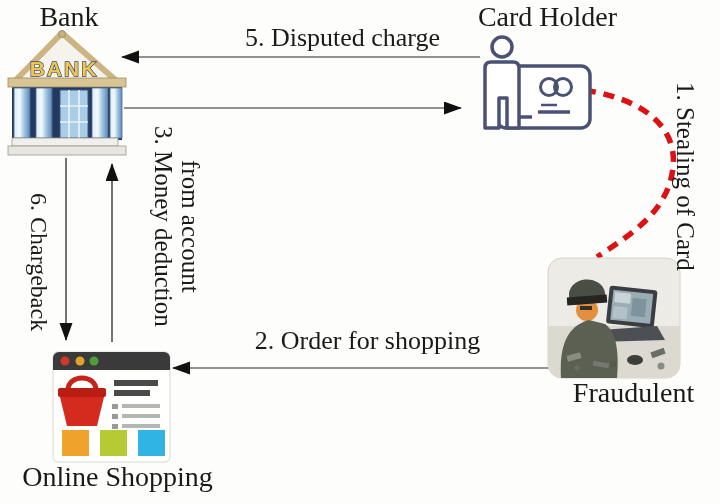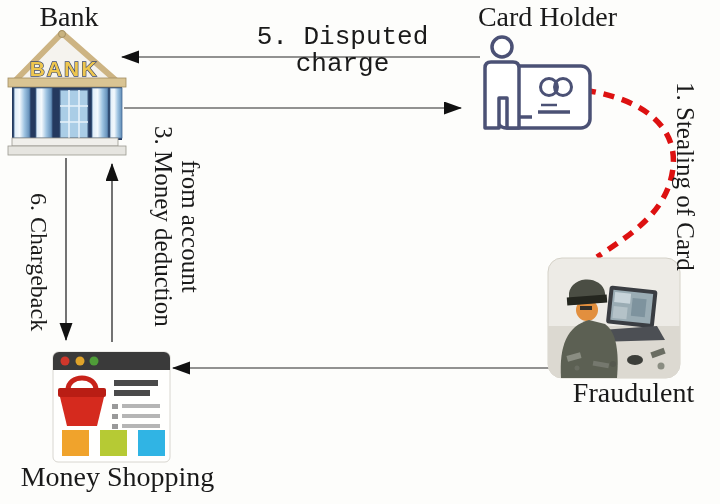--- a/index.html
+++ b/index.html
@@ -4,21 +4,21 @@
 <style>
   html,body{margin:0;padding:0;background:#ffffff;}
   #stage{
     position:relative;width:720px;height:504px;overflow:hidden;
     background:#fdfdfb;font-family:"Liberation Serif",serif;color:#1a1a1a;
   }
   #edge-layer{position:absolute;left:0;top:0;z-index:1;}
   .icon{position:absolute;z-index:2;}
   .label{position:absolute;z-index:3;text-align:center;line-height:1.05;}
   .nlabel{font-size:28px;}
-  .elabel{font-size:26px;font-family:Liberation Mono, monospace;}
+  .elabel{font-size:26px;}
   .vlabel{
     writing-mode:vertical-lr;text-orientation:mixed;white-space:pre-line;
     font-size:25px;text-align:center;line-height:1.05;
   }
 </style>
 </head>
 <body>
 
 <div id="stage">
 
@@ -114,21 +114,22 @@
     <rect x="62" y="76" width="6" height="5" fill="#999999"></rect>
       <rect x="72" y="76" width="38" height="4" fill="#b5b5b5"></rect>
     <rect x="12" y="82" width="27" height="26" fill="#f0a32c"></rect>
     <rect x="50" y="82" width="27" height="26" fill="#b6ca34"></rect>
     <rect x="88" y="82" width="27" height="26" fill="#30b4e4"></rect>
   </svg>
 
   <div class="label nlabel" style="left:8px;top:2px;width:122px;">Bank</div>
   <div class="label nlabel" style="left:455px;top:2px;width:185px;">Card Holder</div>
   <div class="label nlabel" style="left:561px;top:378px;width:145px;">Fraudulent</div>
-  <div class="label nlabel" style="left:10px;top:462px;width:215px;">Money Shopping</div>
+  <div class="label nlabel" style="left:10px;top:462px;width:215px;">Online Shopping</div>
 
   <div class="label elabel" style="left:220px;top:24px;width:245px;">5. Disputed charge</div>
+  <div class="label elabel" style="left:245px;top:327px;width:245px;">2. Order for shopping</div>
   <div class="label vlabel" style="left:150px;top:108px;height:236px;">3. Money deduction
 from account</div>
   <div class="label vlabel" style="left:26px;top:172px;height:180px;font-size:24px;">6. Chargeback</div>
   <div class="label vlabel" style="left:672px;top:62px;height:228px;">1. Stealing of Card</div>
 
 </div>
 
 </body></html>

